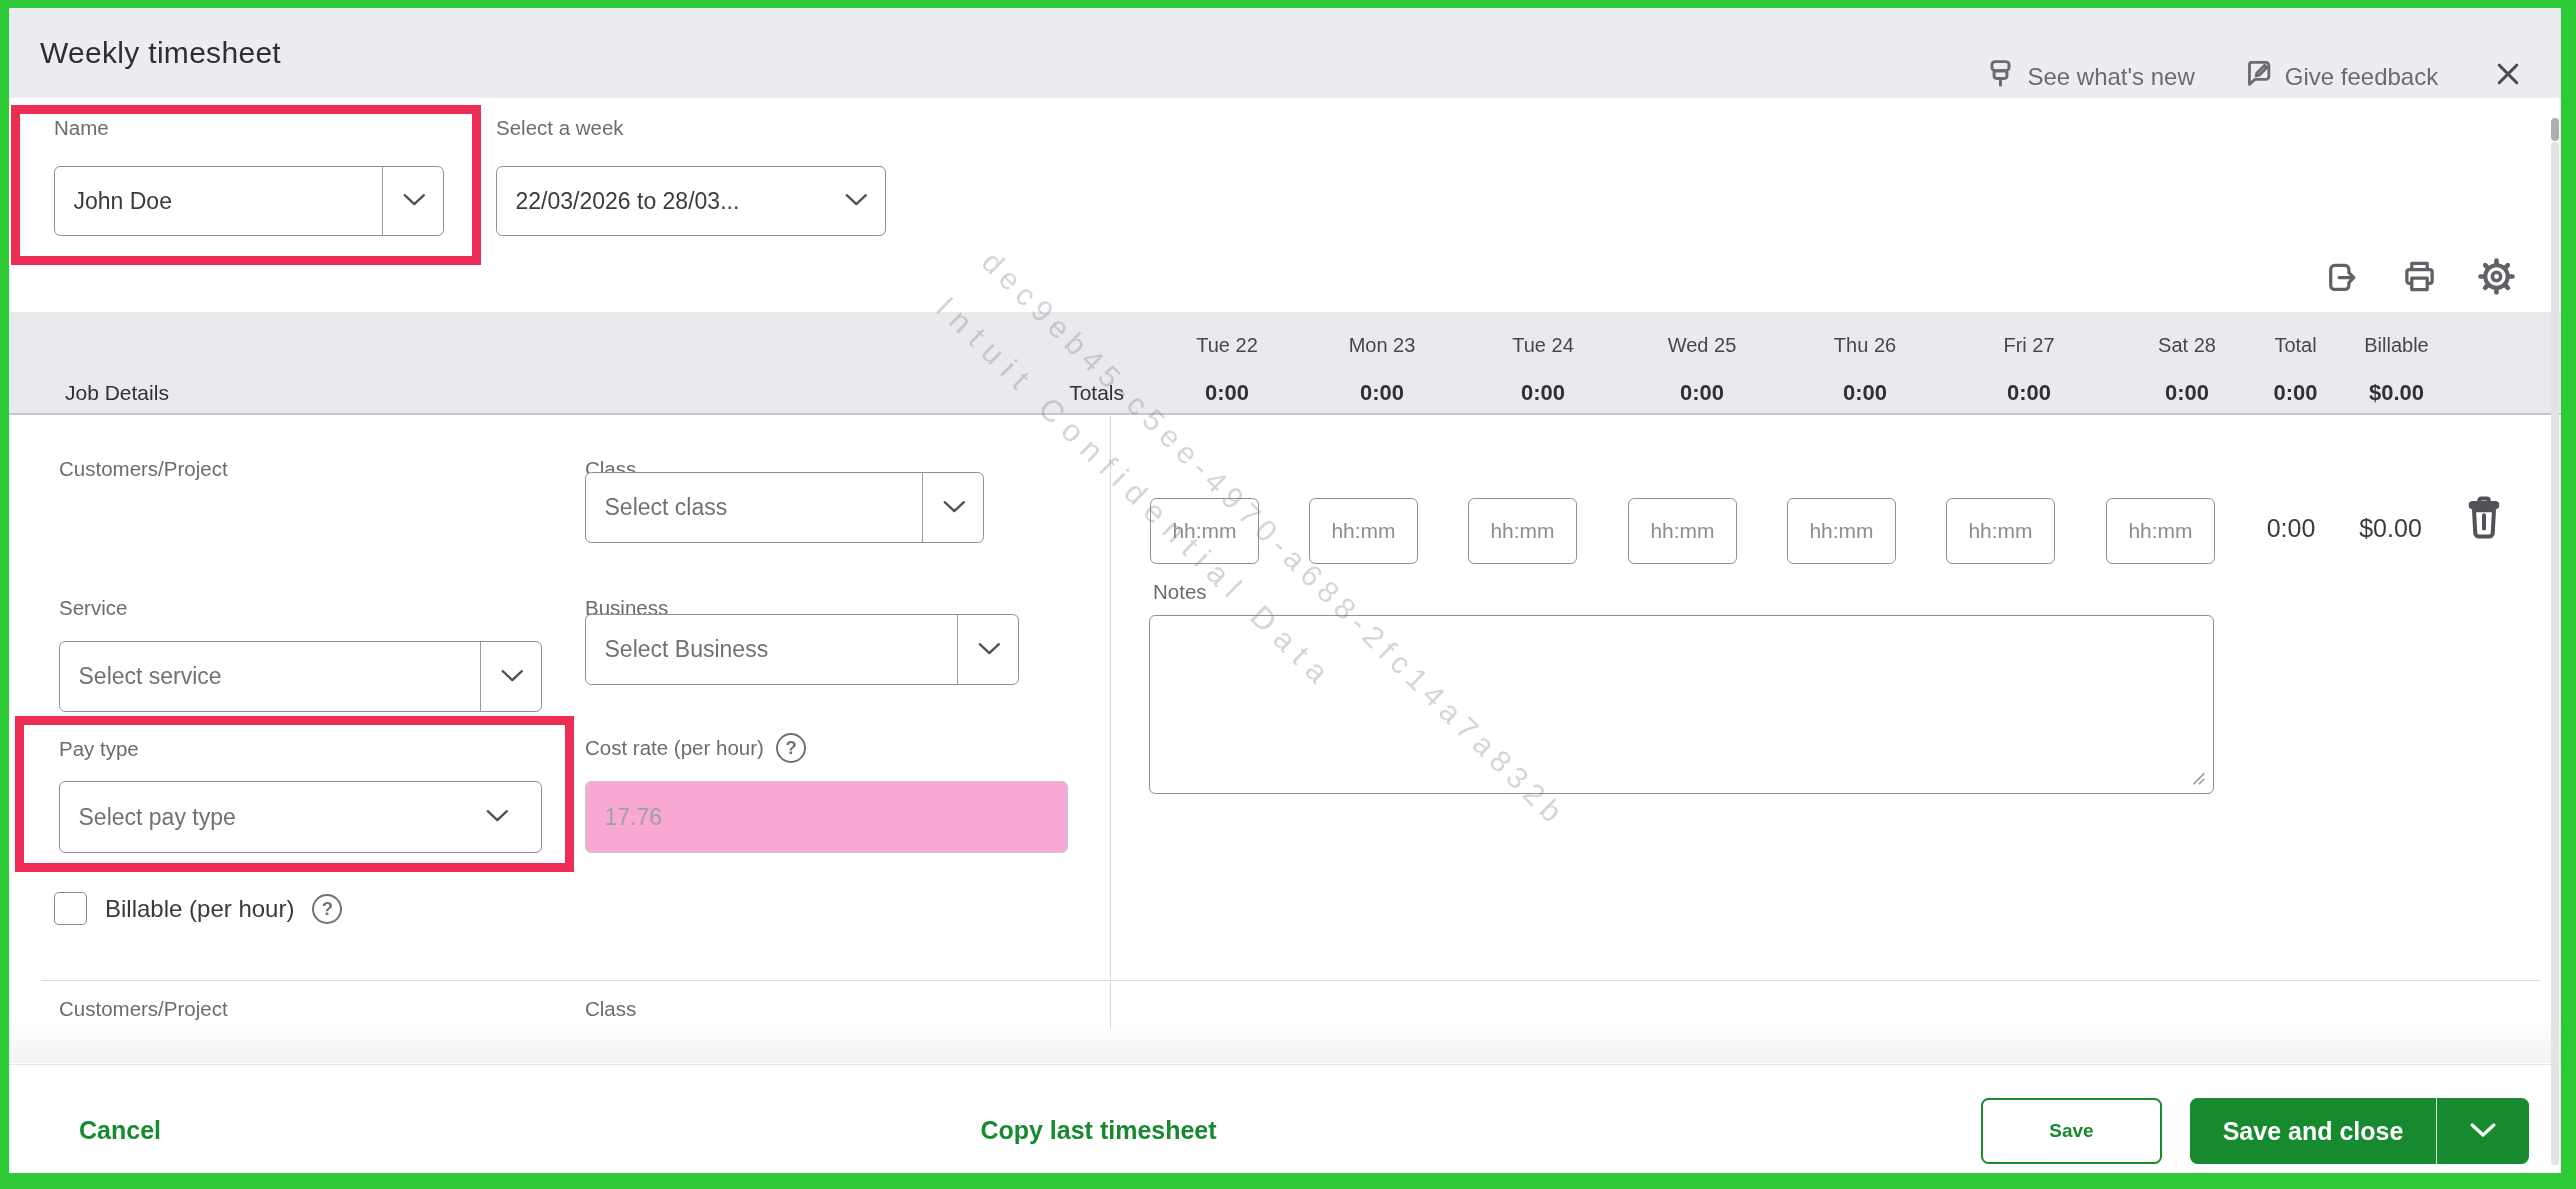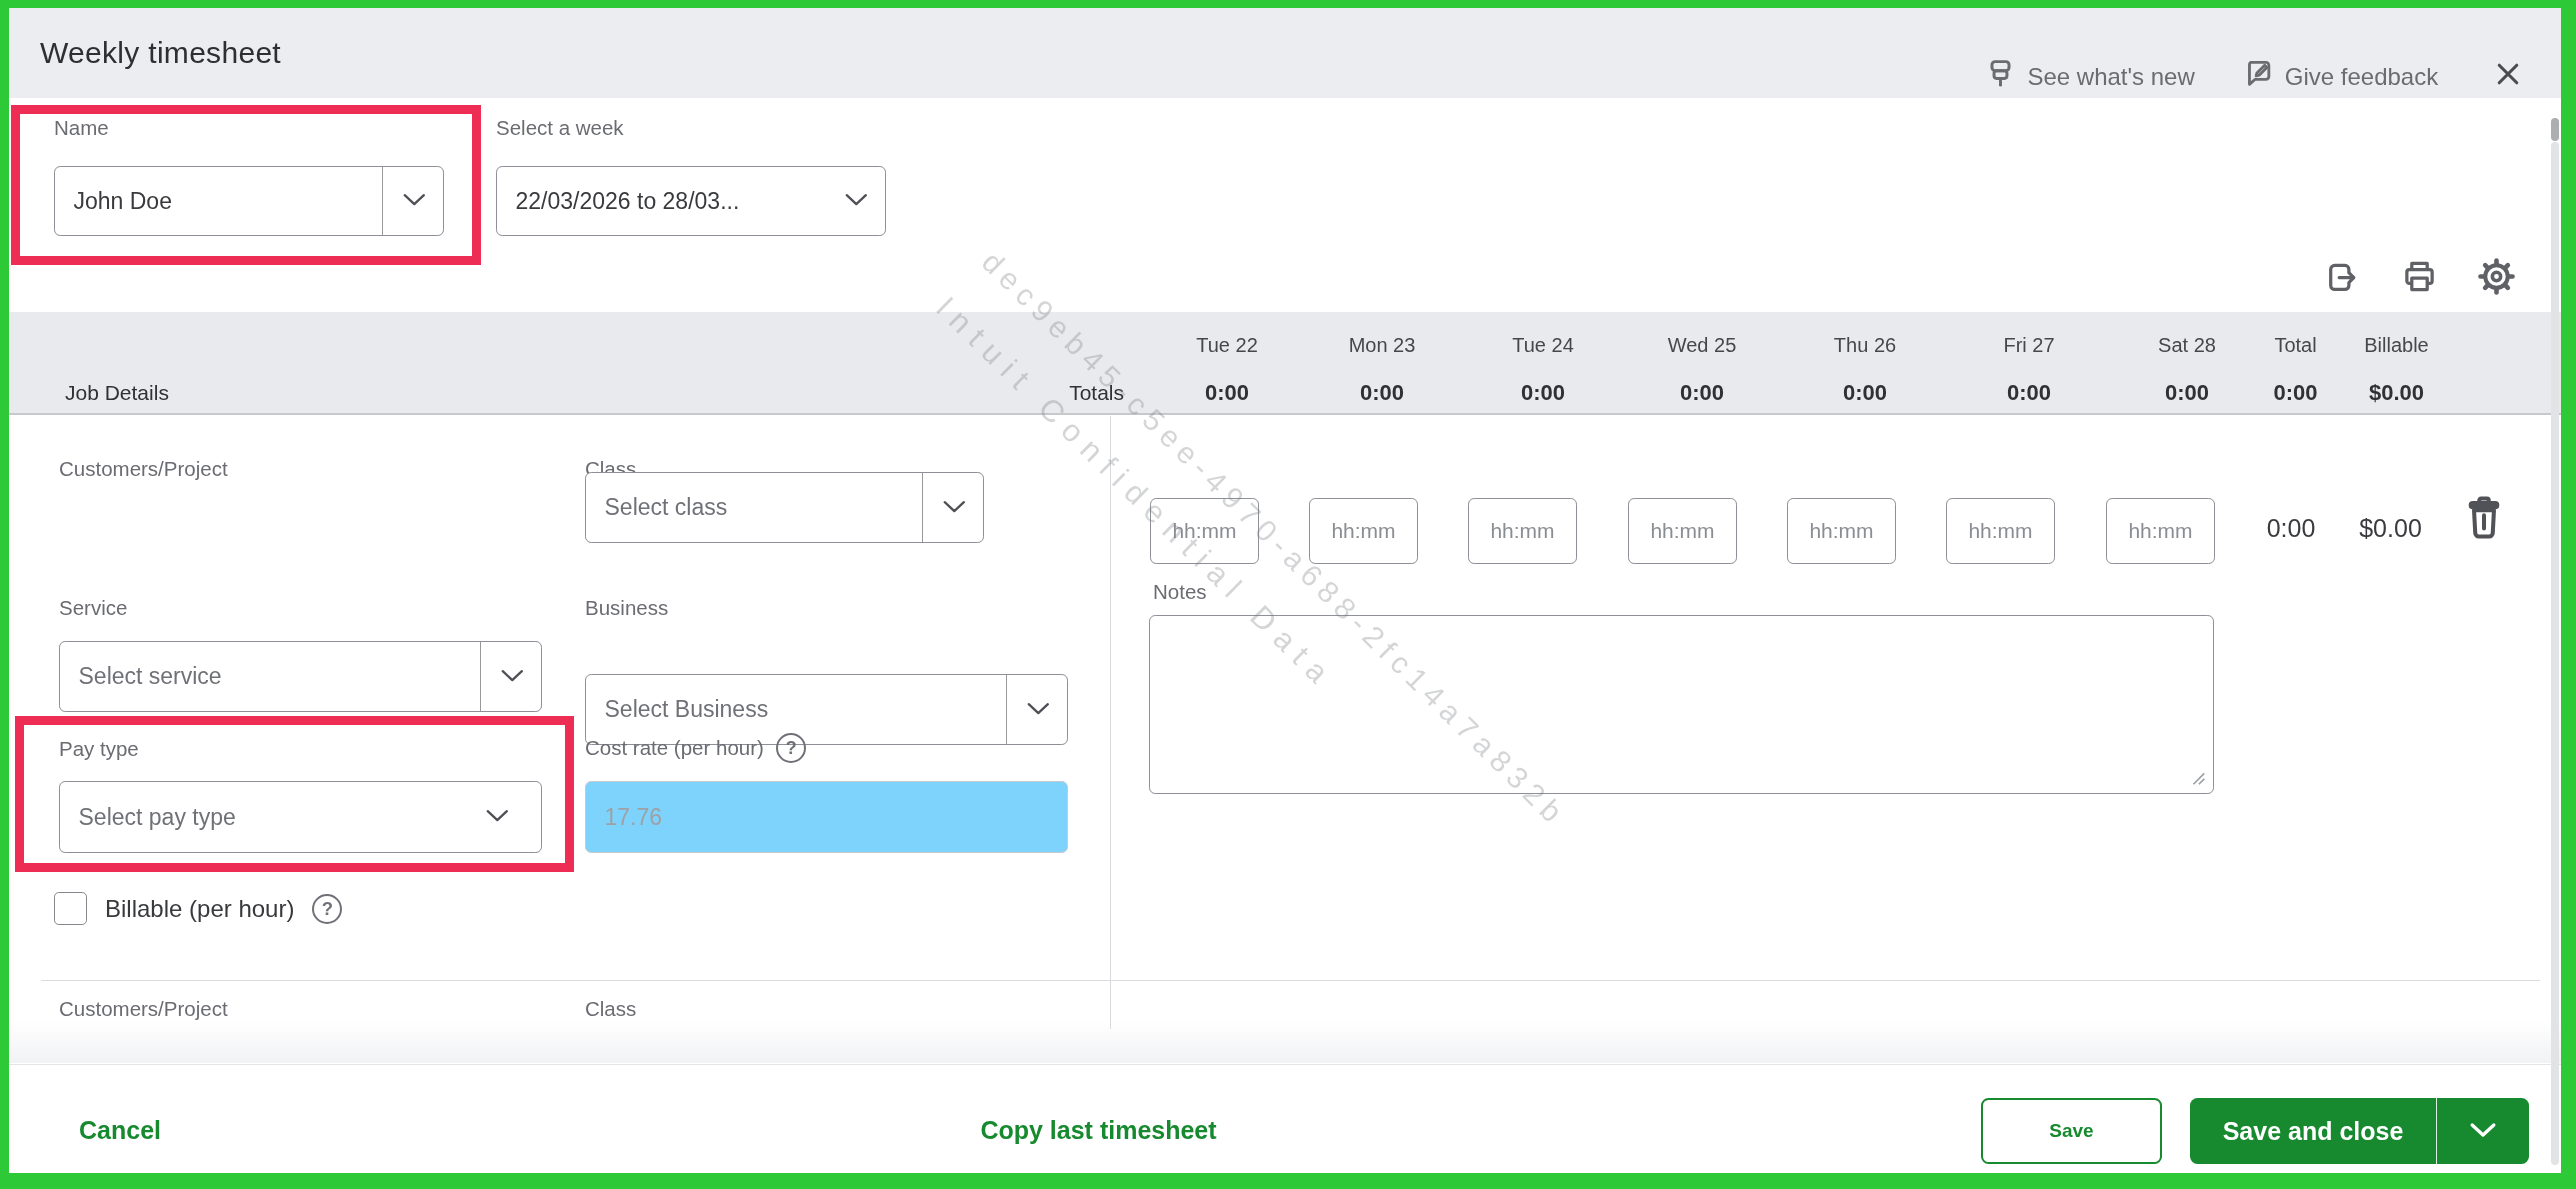--- a/index.html
+++ b/index.html
@@ -16,21 +16,21 @@
   
   .lbl{font-size:20.5px;color:#6B6C72;white-space:nowrap;}
   .select{background:#fff;border:1.4px solid #8D9096;border-radius:6.2px;display:flex;align-items:center;box-sizing:border-box;cursor:pointer;}
   .select .txt{font-size:23px;padding-left:18.5px;color:#6F7176;white-space:nowrap;overflow:hidden;}
   .select .txt.dark{color:#393A3D;}
   .select .sep{position:absolute;right:60px;top:0;bottom:0;width:1.4px;background:#97999D;}
   .select .chev{position:absolute;right:16.4px;top:50%;transform:translateY(-50%);}
   .tinput{box-sizing:border-box;border:1.4px solid #8D9096;border-radius:6.2px;background:#fff;
           font-family:"Liberation Sans",sans-serif;font-size:21px;color:#393A3D;text-align:center;outline:none;}
   .tinput::placeholder{color:#8A8D92;}
-  .cinput{box-sizing:border-box;border:1.4px solid #C6C9CD;border-radius:6.2px;background:#7dd3fc;padding-left:18.5px;
+  .cinput{box-sizing:border-box;border:1.4px solid #C6C9CD;border-radius:6.2px;background:#f9a8d4;padding-left:18.5px;
           font-family:"Liberation Sans",sans-serif;font-size:23px;color:#393A3D;outline:none;}
   .cinput::placeholder{color:#9EA1A6;}
   
   .band{position:absolute;left:9px;top:312px;width:2552px;height:103px;background:#E9EAEE;border-bottom:2.1px solid #C6C8CC;box-sizing:border-box;}
   .daycol{position:absolute;width:150px;text-align:center;}
   .daycol .dlab{font-size:20px;color:#46474C;}
   .dval{font-size:22px;font-weight:700;color:#303136;text-align:center;}
   .bandtxt{font-size:21px;color:#303136;}
   
   .hl{position:absolute;border:9px solid #EE2D55;box-sizing:border-box;pointer-events:none;z-index:60;}
@@ -194,21 +194,21 @@
     <span class="txt">Select service</span>
     <span class="sep"></span>
     <span class="chev">
       <svg width="24.6" height="13.7" viewBox="0 0 36 20" fill="none" stroke="#4F5055" stroke-width="3.4" stroke-linecap="round" stroke-linejoin="round">
           <polyline points="4,3 18,16 32,3"></polyline>
         </svg>
     </span>
   </div>
 
   <div class="abs lbl" style="left:585px;top:596px;">Business</div>
-  <div class="abs select" style="left:585px;top:674px;width:483px;height:71px;">
+  <div class="abs select" style="left:585px;top:614px;width:434px;height:71px;">
     <span class="txt">Select Business</span>
     <span class="sep"></span>
     <span class="chev">
       <svg width="24.6" height="13.7" viewBox="0 0 36 20" fill="none" stroke="#4F5055" stroke-width="3.4" stroke-linecap="round" stroke-linejoin="round">
           <polyline points="4,3 18,16 32,3"></polyline>
         </svg>
     </span>
   </div>
 
   <div class="abs lbl" style="left:59px;top:737px;">Pay type</div>

